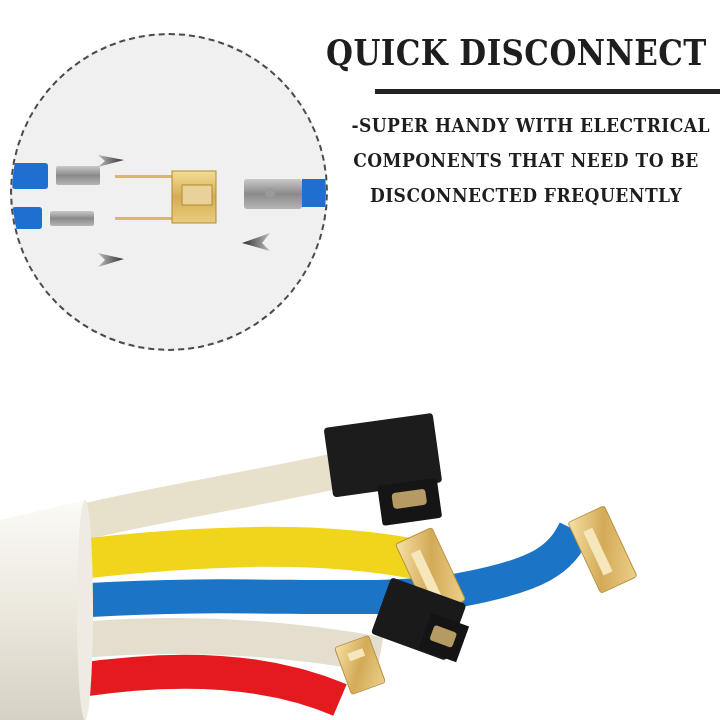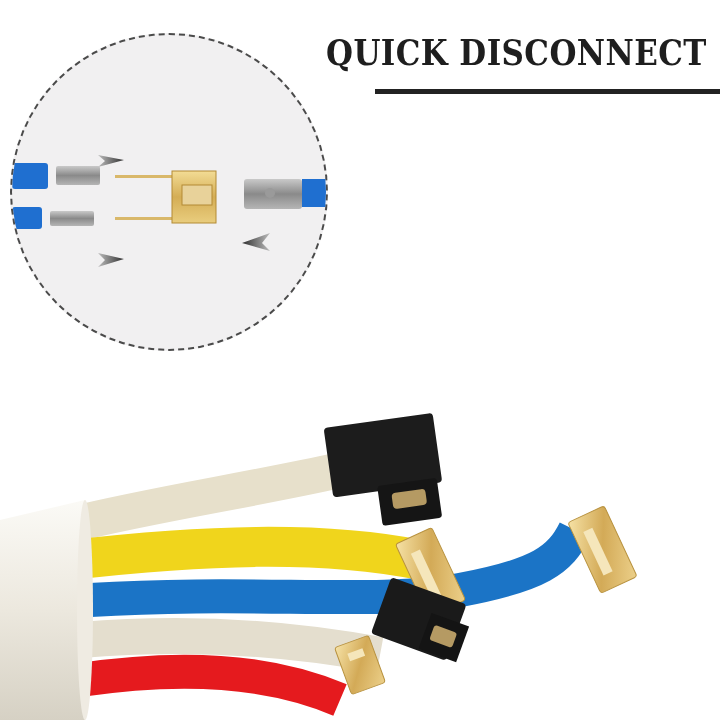--- a/index.html
+++ b/index.html
@@ -56,20 +56,25 @@
       <rect x="170" y="150" width="30" height="20" fill="#e8d29a" stroke="#b38a35" stroke-width="1"></rect>
 
       <rect x="232" y="144" width="58" height="30" rx="3" fill="url(#steel)"></rect>
       <circle cx="258" cy="158" r="5" fill="#9a9a9a"></circle>
       <rect x="290" y="144" width="30" height="28" fill="#1f6fd0"></rect>
     </svg>
   </div>
 
   <div class="title">QUICK DISCONNECT</div>
   <div class="rule"></div>
+  <div class="sub">
+    <div>-SUPER HANDY WITH ELECTRICAL</div>
+    <div>COMPONENTS THAT NEED TO BE</div>
+    <div>DISCONNECTED FREQUENTLY</div>
+  </div>
 
   <svg class="photo" viewBox="0 380 720 340">
     <defs>
       <linearGradient id="sleeve" x1="0" y1="0" x2="0" y2="1">
           <stop offset="0" stop-color="#fbfaf6"></stop>
           <stop offset="0.5" stop-color="#ece8de"></stop>
           <stop offset="1" stop-color="#d6d1c4"></stop>
         </linearGradient>
       <linearGradient id="brass2" x1="0" y1="0" x2="1" y2="1">
           <stop offset="0" stop-color="#f6e2a6"></stop>

